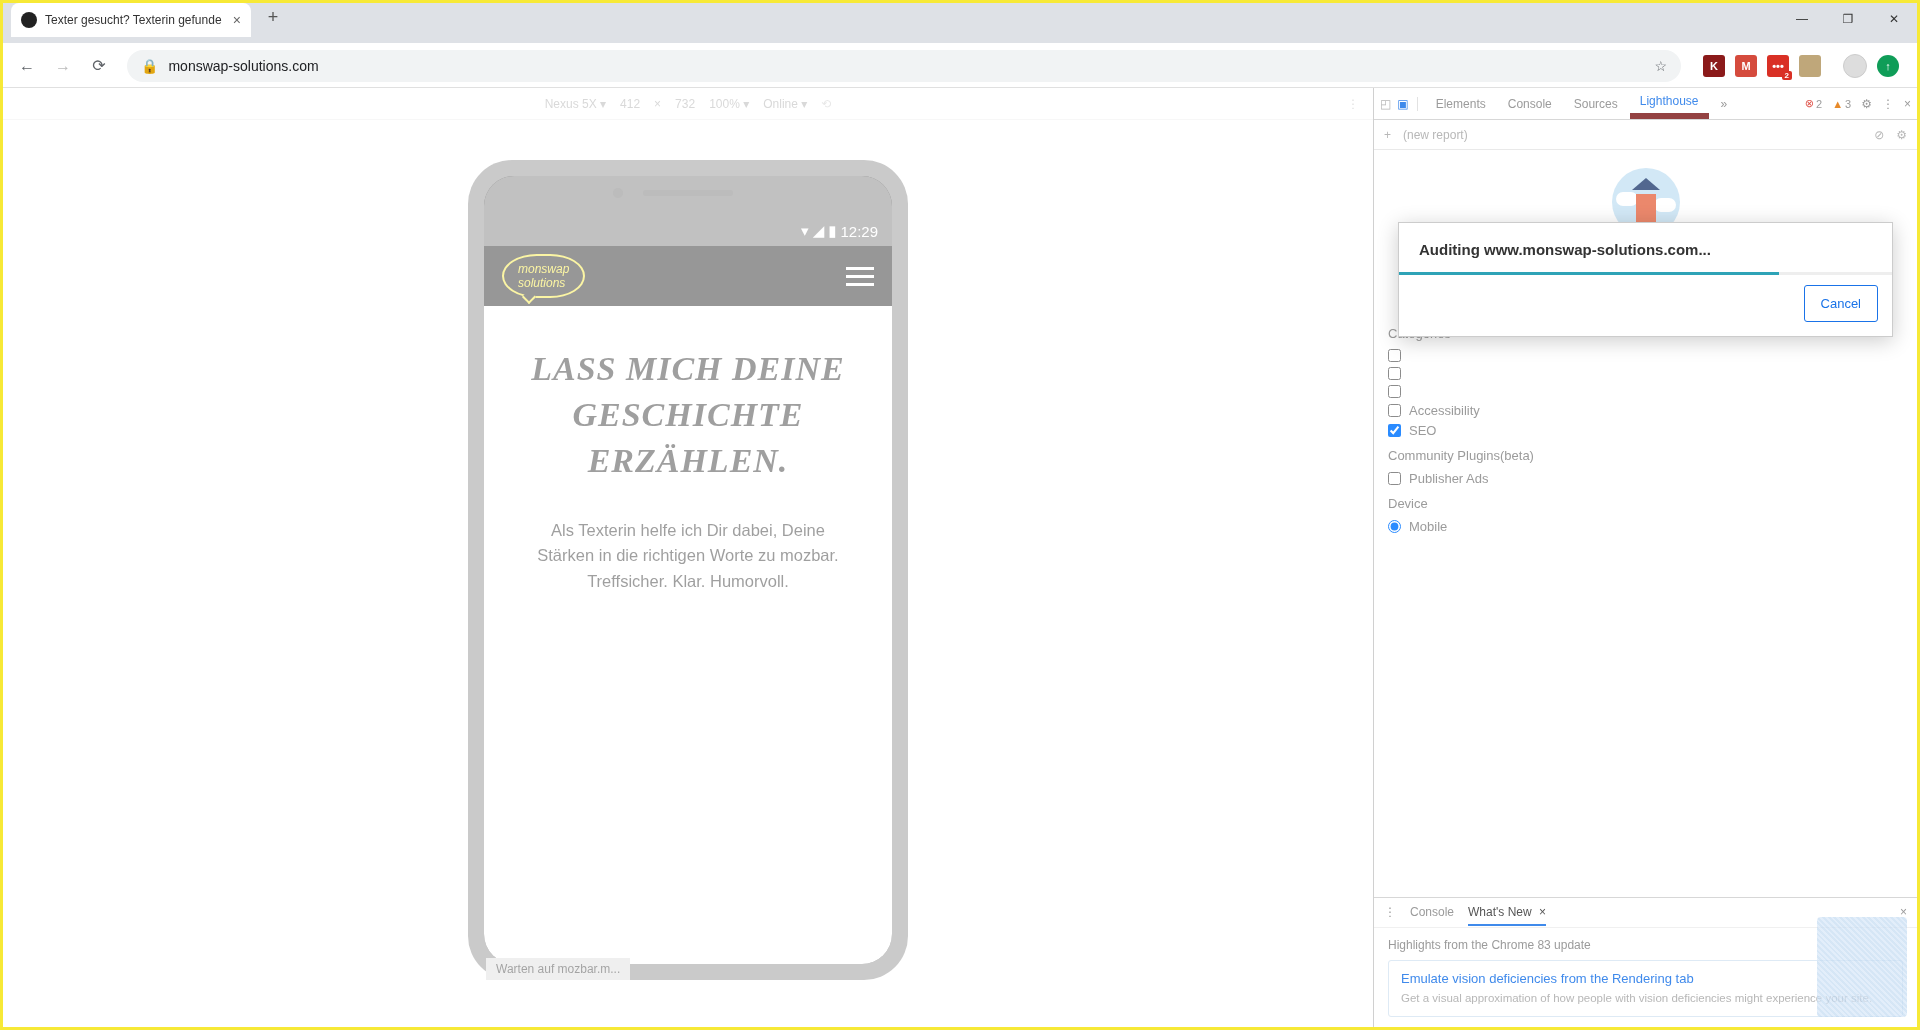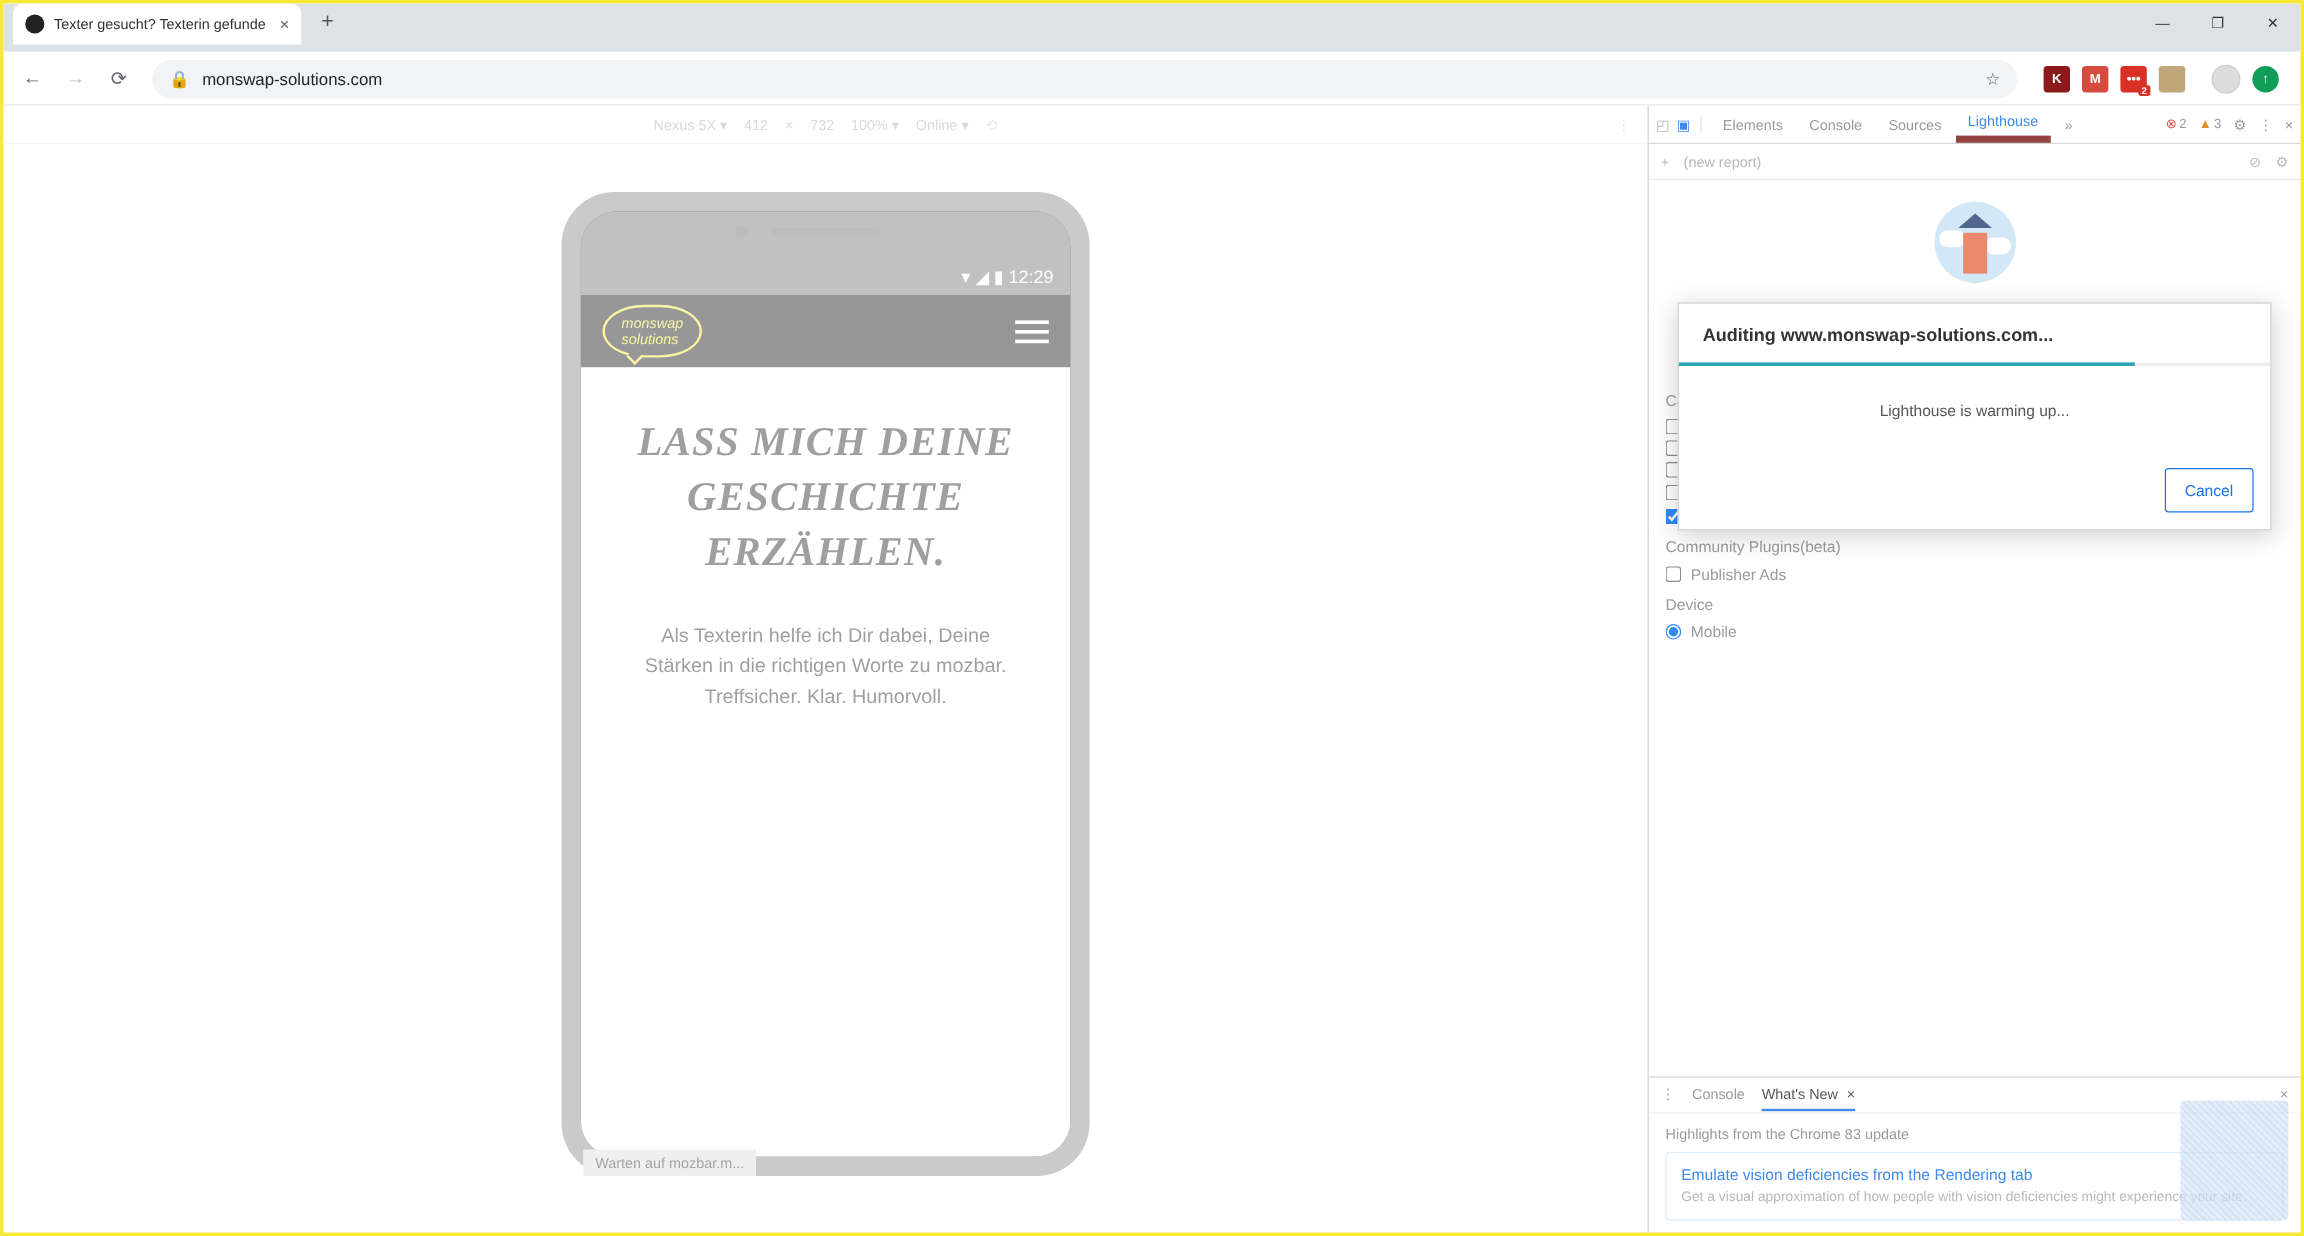--- a/index.html
+++ b/index.html
@@ -76,21 +76,21 @@
 .lh-house { position: absolute; bottom: 8px; left: 50%; transform: translateX(-50%); width: 20px; height: 34px; background: #e8714f; }
 .lh-roof { position: absolute; top: 10px; left: 50%; transform: translateX(-50%); width: 0; height: 0; border-left: 14px solid transparent; border-right: 14px solid transparent; border-bottom: 12px solid #304a7a; }
 .lh-cloud { position: absolute; width: 22px; height: 14px; background: #fff; border-radius: 8px; }
 
 .section-h { font-size: 13px; color: #888; margin: 10px 0 8px; }
 .chk-row { display: flex; align-items: center; gap: 8px; margin: 5px 0; font-size: 13px; color: #888; }
 .chk-row input { width: 13px; height: 13px; }
 .radio-row { display: flex; align-items: center; gap: 8px; margin: 5px 0; font-size: 13px; color: #888; }
 
 
-.modal { position: absolute; top: 102px; left: 24px; right: 24px; background: #fff; border: 1px solid #ccc; box-shadow: 0 4px 20px rgba(0,0,0,0.2); z-index: 100; }
+.modal { position: absolute; top: 72px; left: 24px; right: 24px; background: #fff; border: 1px solid #ccc; box-shadow: 0 4px 20px rgba(0,0,0,0.2); z-index: 100; }
 .modal-head { padding: 18px 20px 14px; font-size: 15px; font-weight: 600; color: #333; }
 .progress { height: 3px; background: #eee; }
 .progress-fill { width: 77%; height: 100%; background: #2ea3b7; }
 .modal-body { padding: 30px 20px; text-align: center; font-size: 13px; color: #555; }
 .modal-foot { padding: 10px 14px 14px; display: flex; justify-content: flex-end; }
 .cancel-btn { padding: 10px 16px; border: 1px solid #1a73e8; background: #fff; color: #1a73e8; border-radius: 3px; font-size: 13px; }
 
 
 .drawer { border-top: 1px solid #d0d0d0; }
 .drawer-tabs { height: 30px; display: flex; align-items: center; padding: 0 10px; font-size: 12px; color: #888; gap: 14px; border-bottom: 1px solid #eee; }
@@ -268,21 +268,20 @@
       <div class="radio-row">
           <input type="radio" checked="" style="">
           <span>Mobile</span>
         </div>
 
       <div class="modal">
         <div class="modal-head">Auditing www.monswap-solutions.com...</div>
         <div class="progress">
             <div class="progress-fill"></div>
           </div>
-        <div class="modal-body">Lighthouse is warming up...</div>
         <div class="modal-foot">
           <button class="cancel-btn">Cancel</button>
         </div>
       </div>
     </div>
 
     <div class="drawer">
       <div class="drawer-tabs">
         <span>⋮</span>
         <span class="drawer-tab">Console</span>

